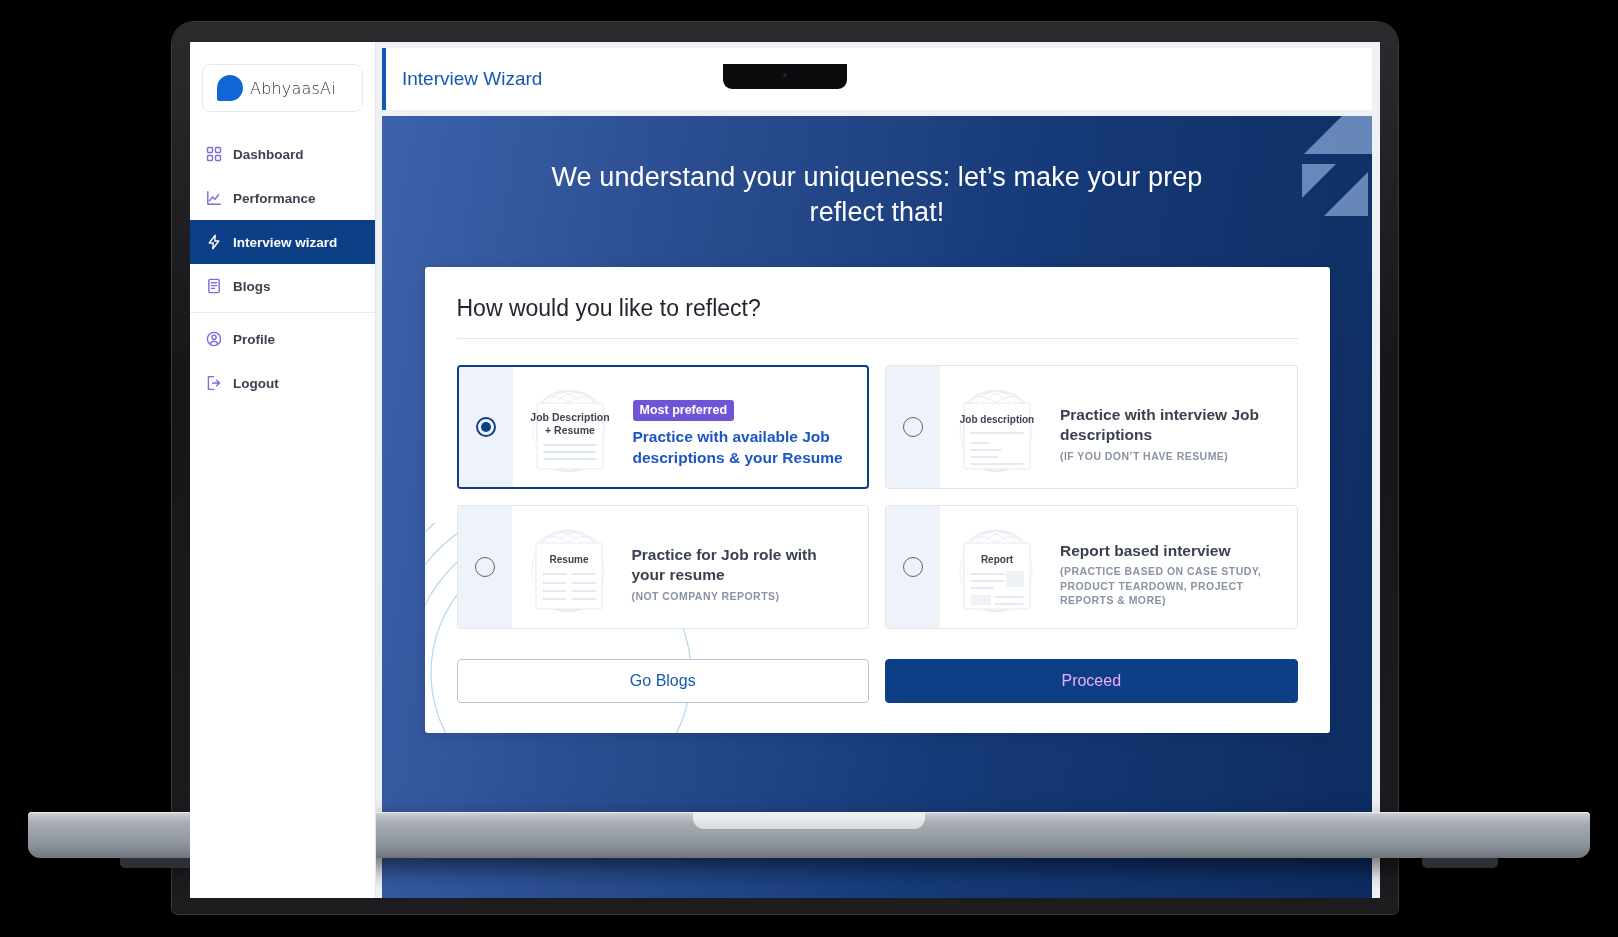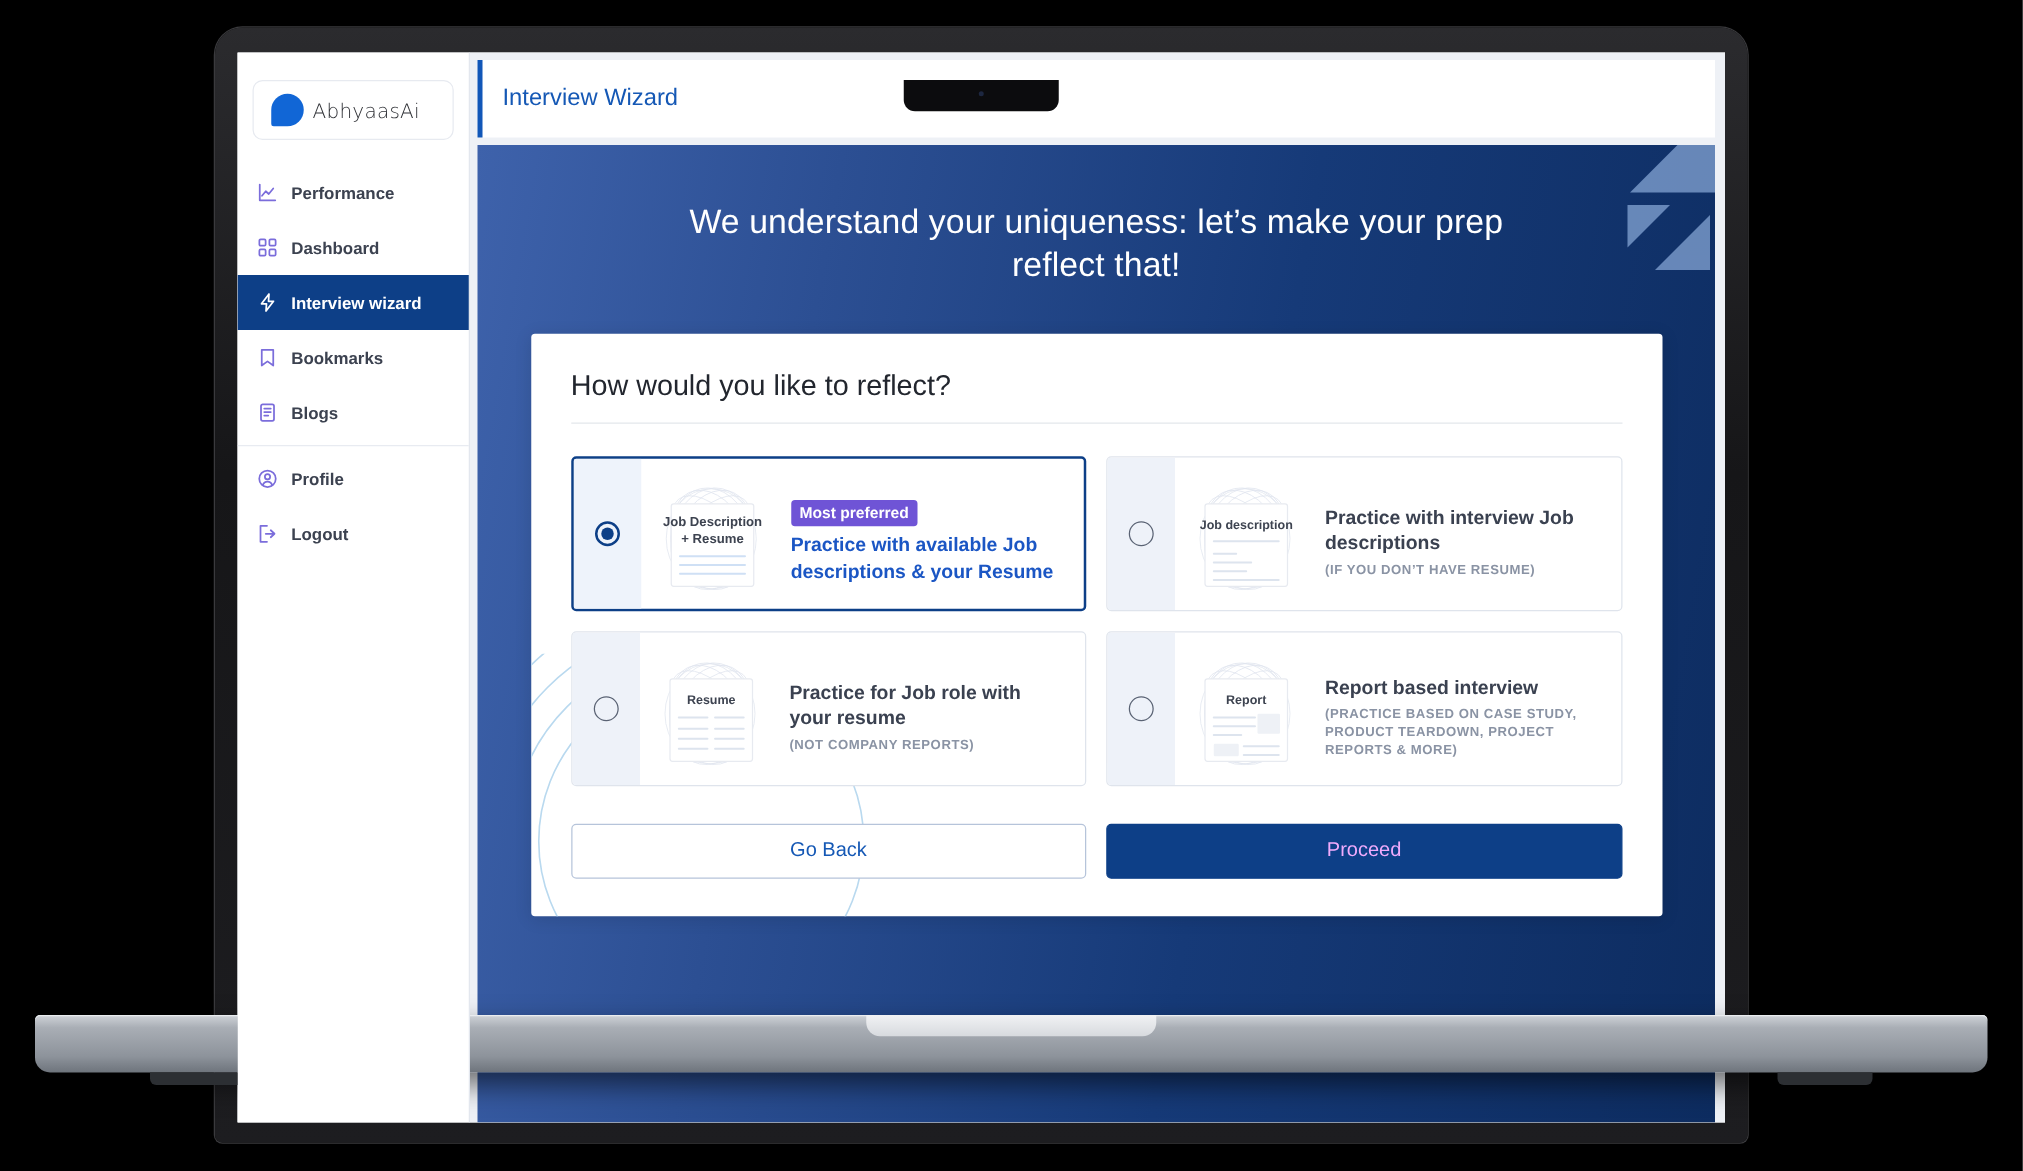--- a/index.html
+++ b/index.html
@@ -362,61 +362,53 @@
         <div id="notch-camera"></div>
       </div>
 
       <div id="app-root">
 
         <nav id="sidebar">
 
           <div id="sidebar-logo">
             <div id="logo-mark"></div>
             <span id="logo-text">AbhyaasAi</span>
-          </div>
-
-          <div class="nav-item">
-            <span class="nav-icon">
-              <svg viewBox="0 0 16 16" width="16" height="16" fill="none" stroke="currentColor" stroke-width="1.4" stroke-linecap="round" stroke-linejoin="round">
-                <path d="M1.8 1.6v12.6h12.4"></path>
-                <path d="M3.6 10.6l3-3.6 2.4 2.2 3.6-4.4"></path>
-              </svg>
-            </span>
-            <span>Performance</span>
           </div>
 
           <div class="nav-item">
             <span class="nav-icon">
               <svg viewBox="0 0 16 16" width="16" height="16" fill="none" stroke="currentColor" stroke-width="1.4">
                 <rect x="1.5" y="1.5" width="5" height="5" rx="1"></rect>
                 <rect x="9.5" y="1.5" width="5" height="5" rx="1"></rect>
                 <rect x="1.5" y="9.5" width="5" height="5" rx="1"></rect>
                 <rect x="9.5" y="9.5" width="5" height="5" rx="1"></rect>
               </svg>
             </span>
             <span>Dashboard</span>
           </div>
 
+          <div class="nav-item">
+            <span class="nav-icon">
+              <svg viewBox="0 0 16 16" width="16" height="16" fill="none" stroke="currentColor" stroke-width="1.4" stroke-linecap="round" stroke-linejoin="round">
+                <path d="M1.8 1.6v12.6h12.4"></path>
+                <path d="M3.6 10.6l3-3.6 2.4 2.2 3.6-4.4"></path>
+              </svg>
+            </span>
+            <span>Performance</span>
+          </div>
+
           <div class="nav-item active">
             <span class="nav-icon">
               <svg viewBox="0 0 16 16" width="16" height="16" fill="none" stroke="currentColor" stroke-width="1.4" stroke-linejoin="round">
                 <path d="M9.2 1.2L3.2 9h4l-.4 5.8L12.8 7h-4z"></path>
               </svg>
             </span>
             <span>Interview wizard</span>
           </div>
 
-          <div class="nav-item">
-            <span class="nav-icon">
-              <svg viewBox="0 0 16 16" width="16" height="16" fill="none" stroke="currentColor" stroke-width="1.4" stroke-linejoin="round">
-                <path d="M3.4 1.8h9.2v12.6L8 11.1l-4.6 3.3z"></path>
-              </svg>
-            </span>
-            <span>Bookmarks</span>
-          </div>
 
           <div class="nav-item">
             <span class="nav-icon">
               <svg viewBox="0 0 16 16" width="16" height="16" fill="none" stroke="currentColor" stroke-width="1.4" stroke-linecap="round">
                 <rect x="2.8" y="1.4" width="10.4" height="13.2" rx="1.4"></rect>
                 <path d="M5.4 4.8h5.2M5.4 7.6h5.2M5.4 10.4h3.2"></path>
               </svg>
             </span>
             <span>Blogs</span>
           </div>
@@ -601,21 +593,21 @@
                   </div>
                   <div class="option-text">
                     <span class="option-title">Report based interview</span>
                     <span class="option-sub">(PRACTICE BASED ON CASE STUDY, PRODUCT TEARDOWN, PROJECT REPORTS &amp; MORE)</span>
                   </div>
                 </div>
 
               </div>
 
               <div id="panel-actions">
-                <button class="panel-btn" id="go-back-button">Go Back</button>
+                <button class="panel-btn" id="go-back-button">Go Blogs</button>
                 <button class="panel-btn" id="proceed-button">Proceed</button>
               </div>
 
             </div>
           </section>
 
         </div>
       </div>
     </div>
   </div>

